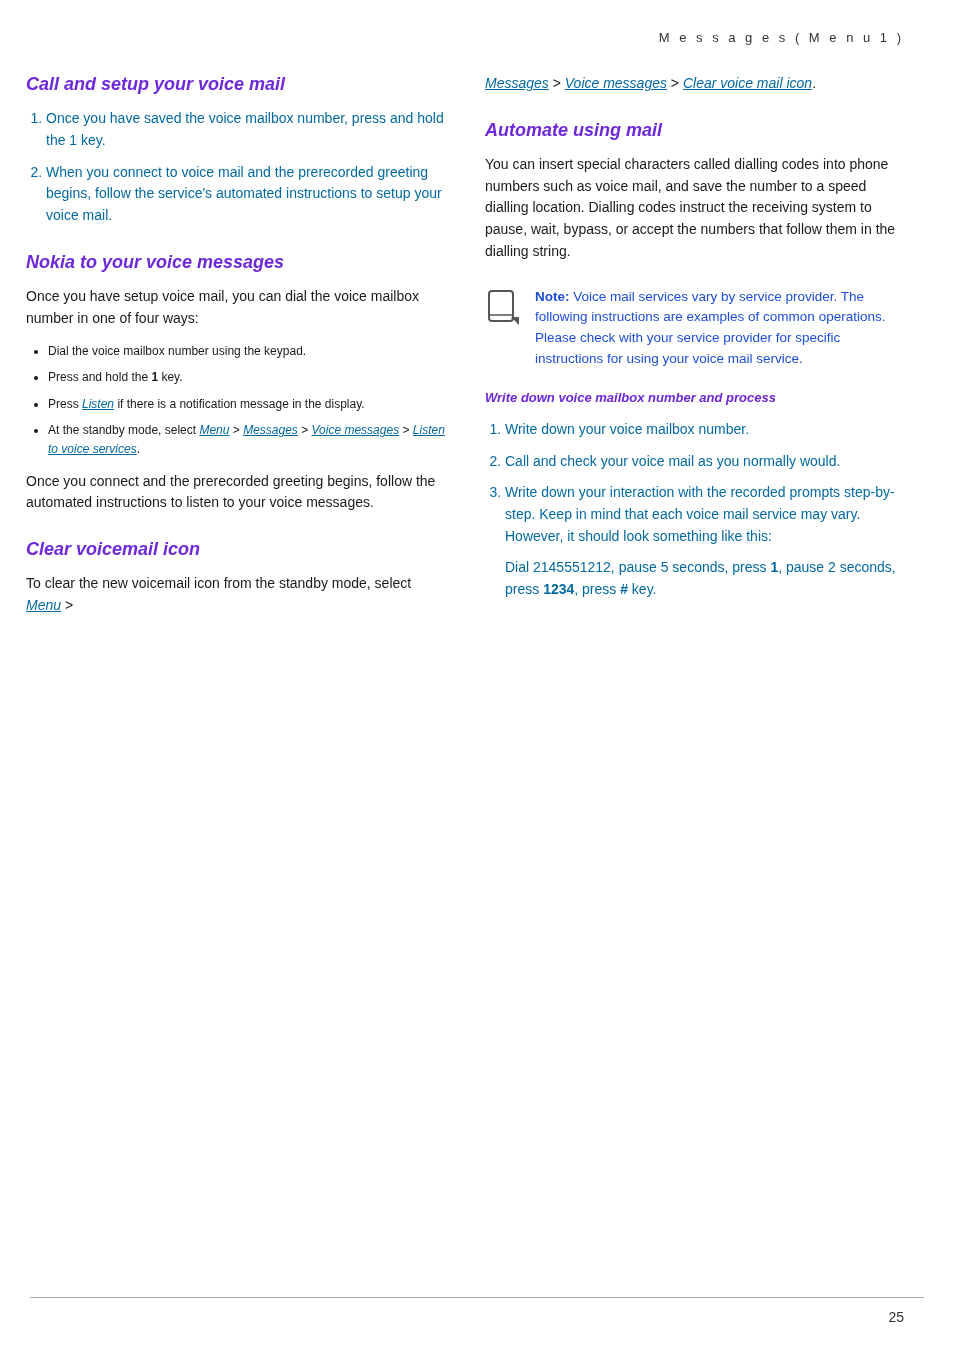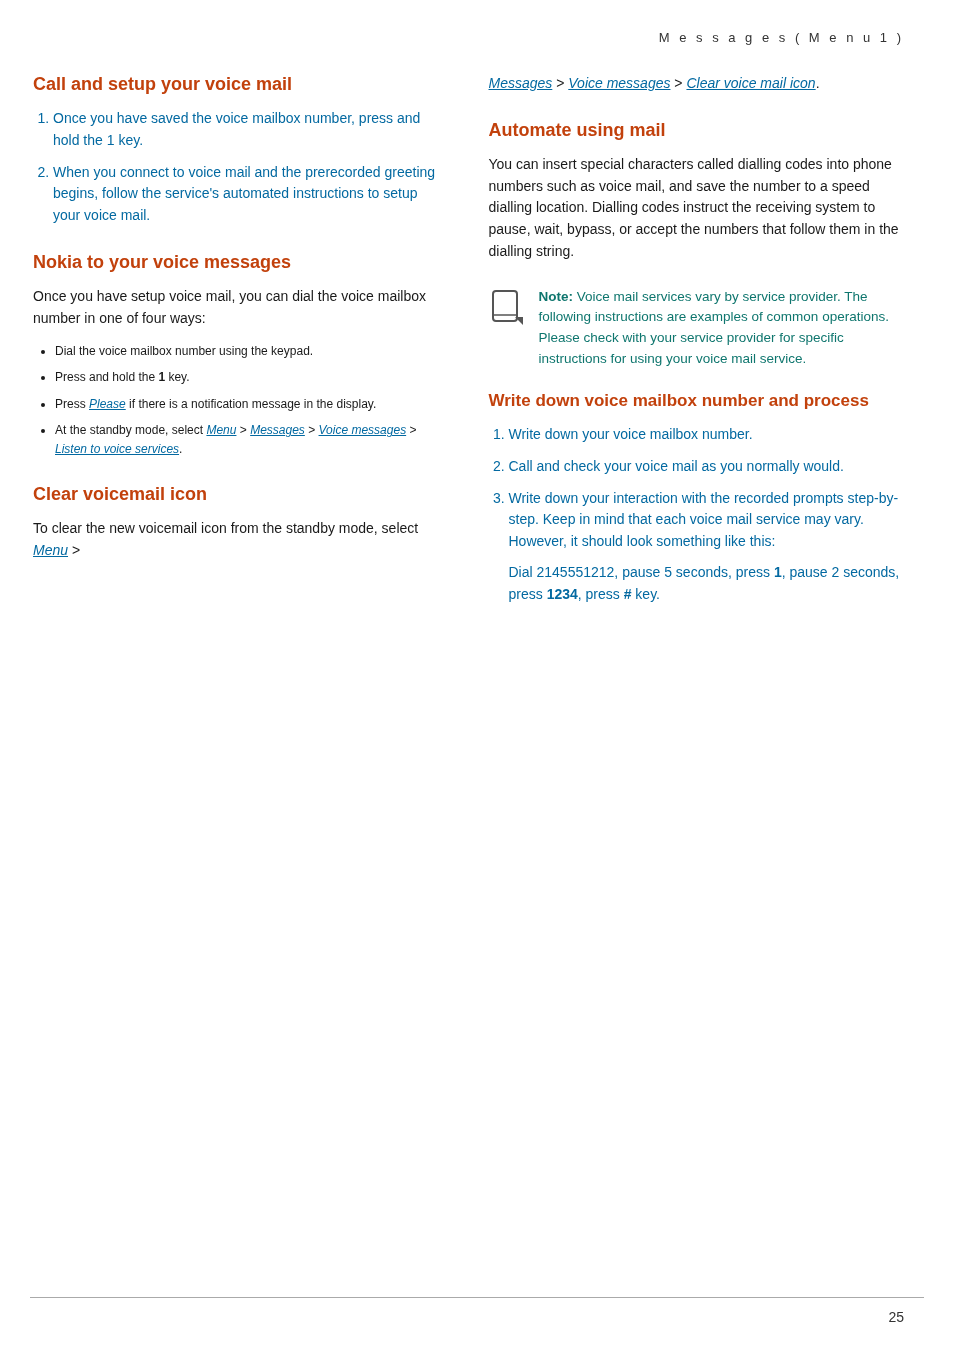--- a/index.html
+++ b/index.html
@@ -9,21 +9,21 @@
       font-size: 14px;
       color: #1a1a1a;
       width: 954px;
       min-height: 1353px;
       position: relative;
     }
 
     .page-container {
       width: 954px;
       min-height: 1353px;
-      padding: 30px 50px 50px 33px;
+      padding: 30px 50px 50px 26px;
       position: relative;
     }
 
     
     .page-header {
       text-align: right;
       font-size: 13px;
       letter-spacing: 3px;
       color: #333;
       margin-bottom: 28px;
@@ -41,29 +41,30 @@
       min-width: 0;
     }
 
     .right-col {
       flex: 1;
       min-width: 0;
     }
 
     
     .section-heading {
-      color: #c2410c;
+      color: #6d28d9;
       font-size: 18px;
       font-weight: bold;
       line-height: 1.3;
       margin-bottom: 12px;
+      font-style: italic;
     }
 
     .section-heading.small {
-      font-size: 17px;
+      font-size: 13px;
     }
 
     
     .body-text {
       font-size: 14px;
       line-height: 1.55;
       color: #1a1a1a;
       margin-bottom: 12px;
     }
 
@@ -117,21 +118,21 @@
     .note-icon {
       flex-shrink: 0;
       width: 38px;
       height: 38px;
       margin-top: 2px;
     }
 
     .note-content {
       font-size: 13.5px;
       line-height: 1.55;
-      color: #0f766e;
+      color: #1d4ed8;
     }
 
     .note-content .note-label {
       font-weight: bold;
     }
 
     
     .section {
       margin-bottom: 24px;
     }
@@ -192,26 +193,27 @@
         <div class="section-heading">Nokia to your voice messages</div>
         <p class="body-text">Once you have setup voice mail, you can dial the voice mailbox number in one of four ways:</p>
         <ul class="bullet-list">
           <li>
             <span>Dial the voice mailbox number using the keypad.</span>
           </li>
           <li>
             Press and hold the <span class="bold-text">1</span> key.
           </li>
           <li>
-            Press <span class="italic-link">Please</span> if there is a notification message in the display.
+            Press <span class="italic-link">Listen</span> if there is a notification message in the display.
           </li>
           <li>
             At the standby mode, select <span class="italic-link">Menu</span> &gt; <span class="italic-link">Messages</span> &gt; <span class="italic-link">Voice messages</span> &gt; <span class="italic-link">Listen to voice services</span>.
           </li>
         </ul>
+        <p class="body-text">Once you connect and the prerecorded greeting begins, follow the automated instructions to listen to your voice messages.</p>
       </div>
 
       <div class="section">
         <div class="section-heading">Clear voicemail icon</div>
         <p class="body-text">
           <span>To clear the new voicemail icon from the standby mode, select </span><span class="italic-link">Menu</span><span> &gt; </span>
         </p>
       </div>
 
     </div>

